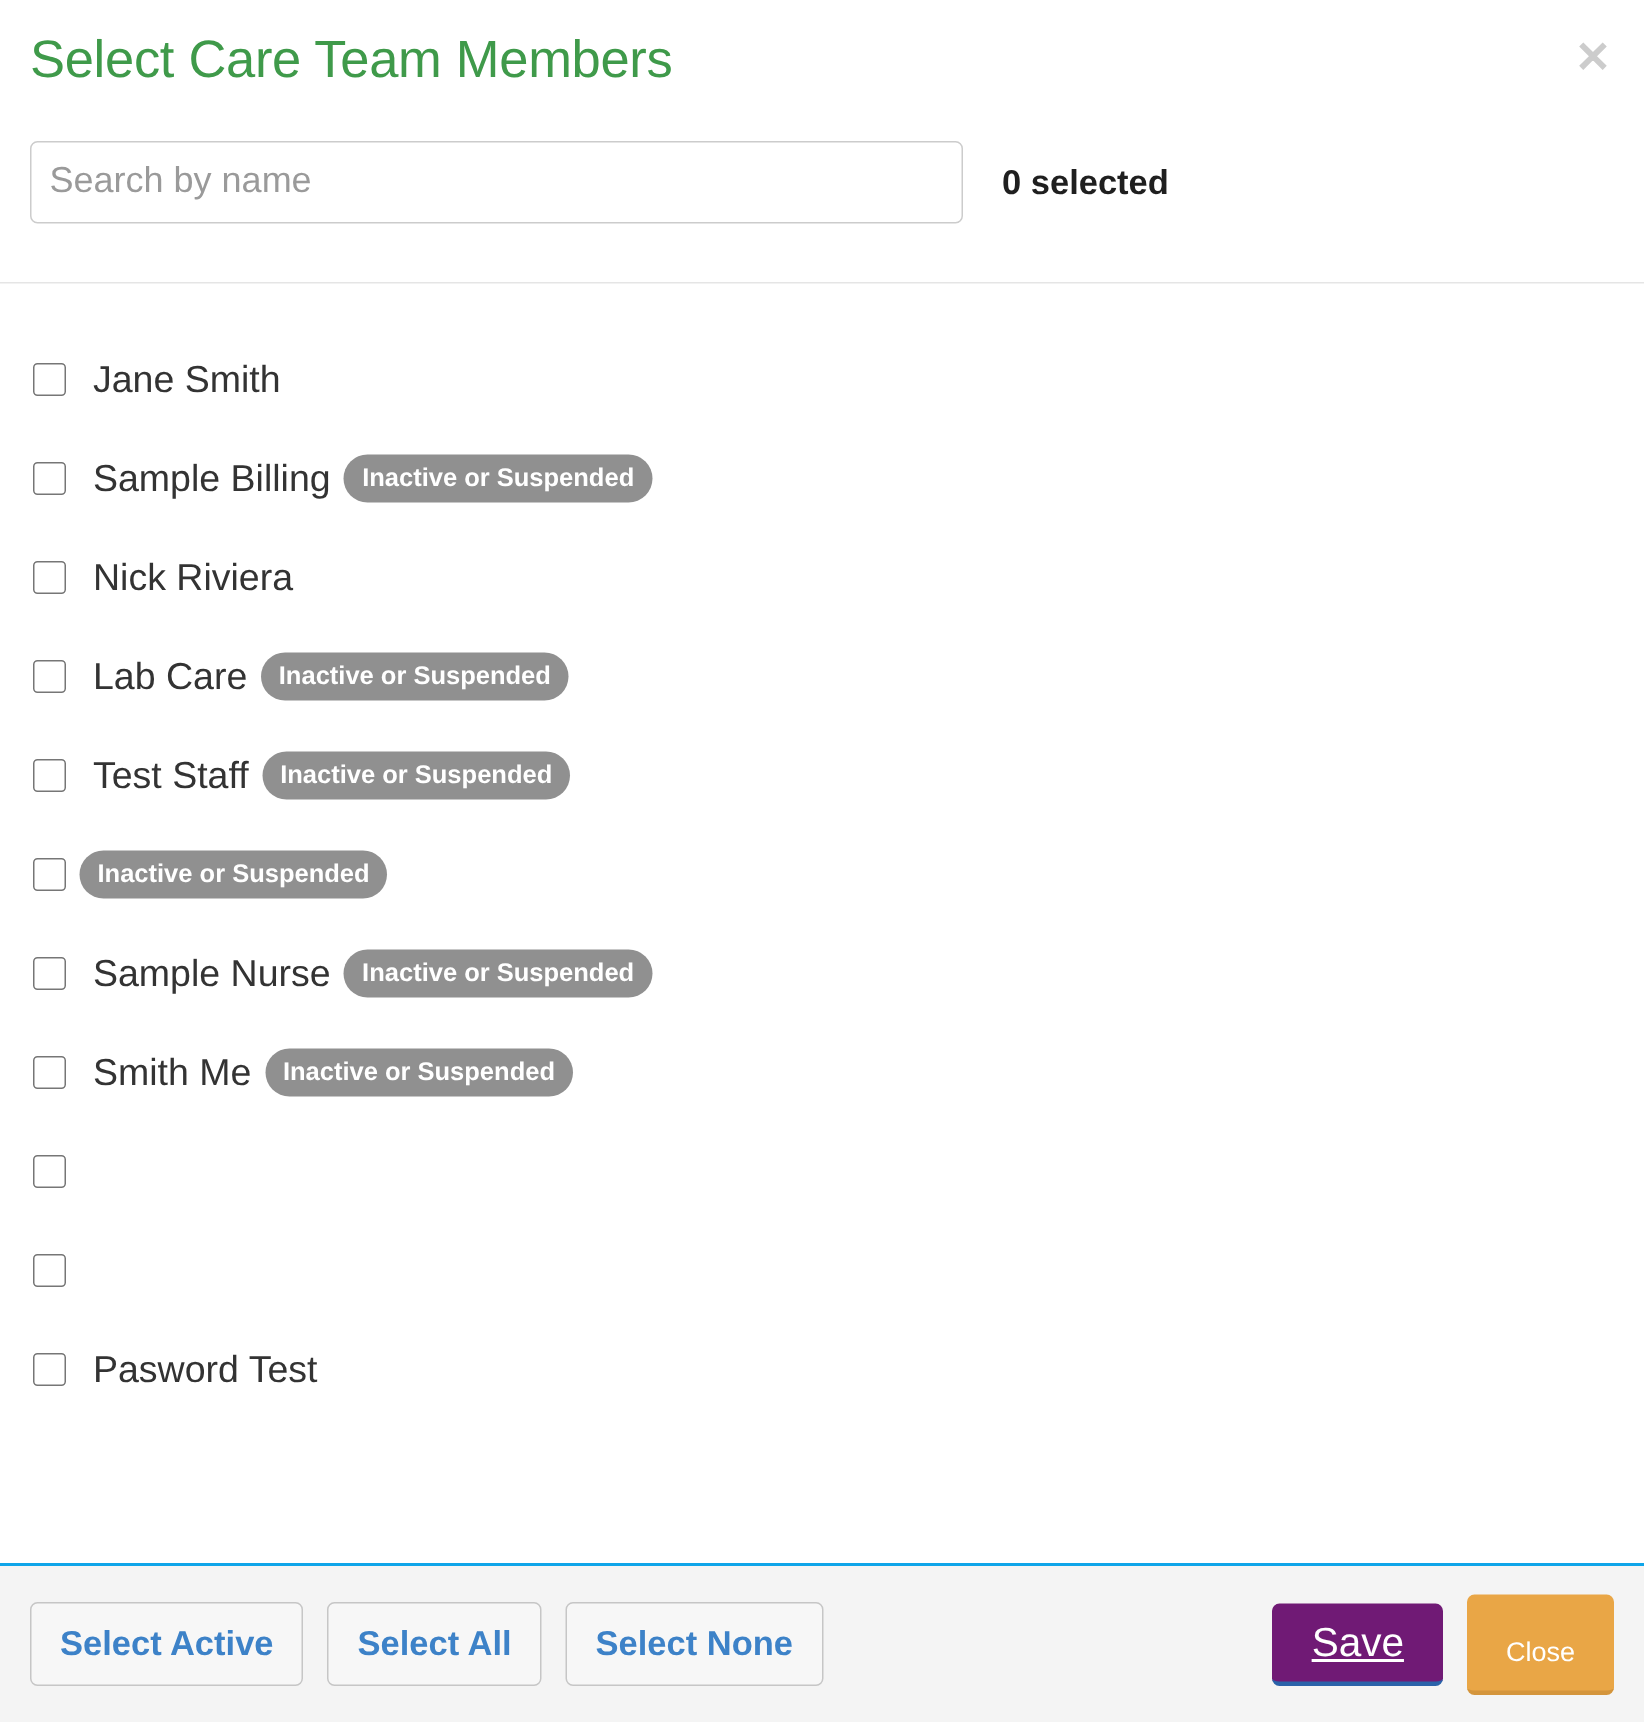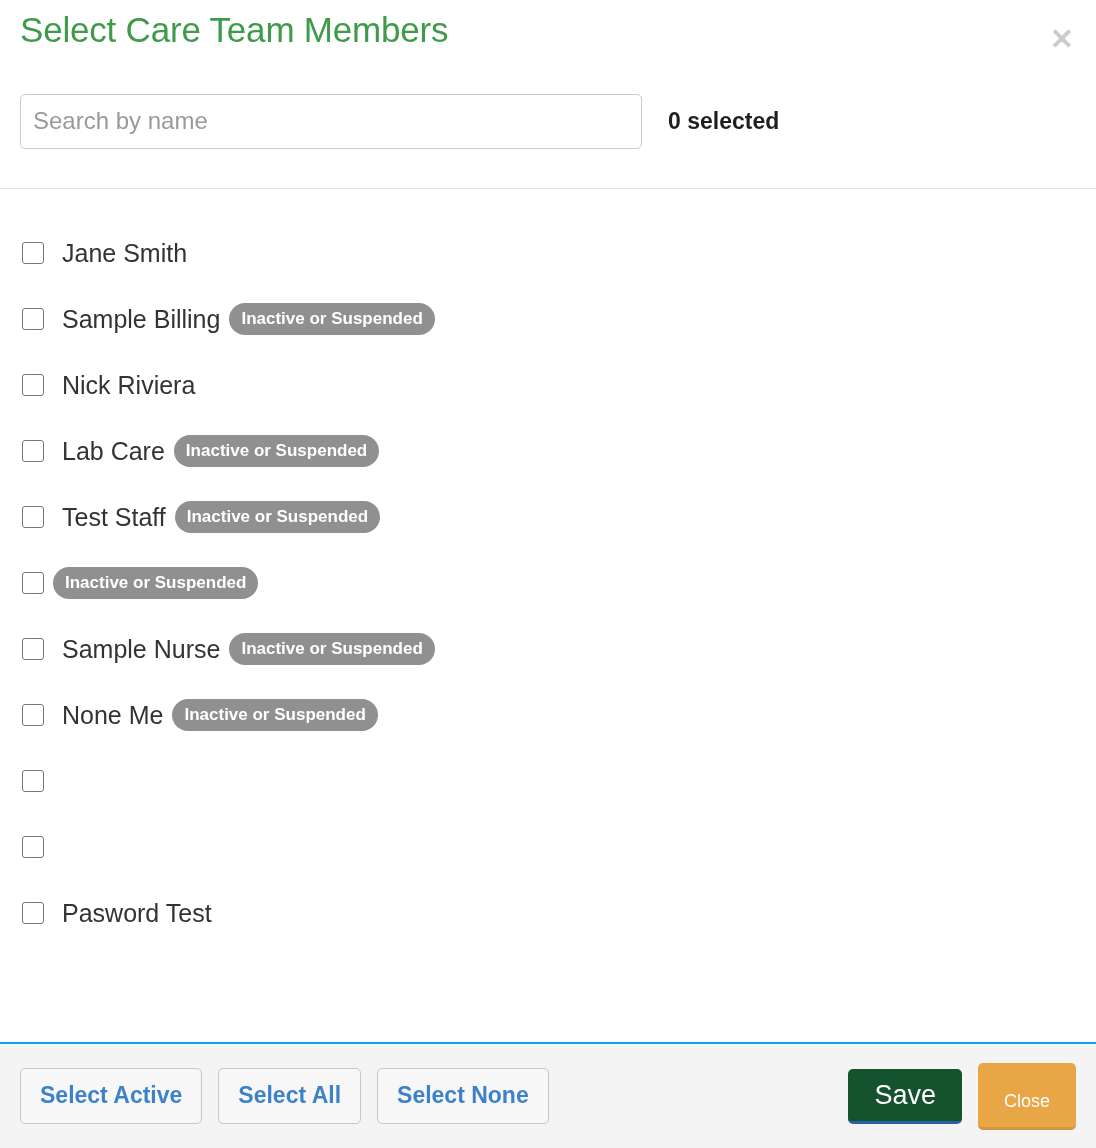--- a/index.html
+++ b/index.html
@@ -30,21 +30,21 @@
     position: relative;
     height: 189px;
     box-sizing: border-box;
     border-bottom: 1px solid #e5e5e5;
     flex: 0 0 auto;
   }
 
   .modal-title {
     position: absolute;
     left: 20px;
-    top: 9px;
+    top: 19px;
     font-size: 35px;
     line-height: 42px;
     font-weight: normal;
     color: #3f9a4a;
     letter-spacing: -0.2px;
     margin: 0;
     white-space: nowrap;
   }
 
   .close-icon {
@@ -197,28 +197,29 @@
     background: #f7f7f7;
     border: 1px solid #c6c6c6;
     color: #3d82c8;
     font-size: 23px;
     font-weight: bold;
     padding: 13px 19px 14px 19px;
     line-height: 27px;
   }
 
   .btn-primary {
-    background: #14532d;
+    background: #701a75;
     border: none;
     border-bottom: 3px solid #2a62a9;
     color: #ffffff;
     font-size: 27px;
     font-weight: normal;
     padding: 10px 26px 9px 26px;
     line-height: 33px;
+    text-decoration: underline;
   }
 
   .btn-warning {
     background: #e9a646;
     border: none;
     border-bottom: 3px solid #d4953c;
     color: #ffffff;
     font-size: 18px;
     font-weight: normal;
     padding: 22px 26px 9px 26px;
@@ -270,21 +271,21 @@
           <input type="checkbox" class="member-checkbox" style="">
           <span class="status-badge">Inactive or Suspended</span>
         </li>
         <li class="member-row">
           <input type="checkbox" class="member-checkbox" style="">
           <span class="member-name">Sample Nurse</span>
           <span class="status-badge">Inactive or Suspended</span>
         </li>
         <li class="member-row">
           <input type="checkbox" class="member-checkbox" style="">
-          <span class="member-name">None Me</span>
+          <span class="member-name">Smith Me</span>
           <span class="status-badge">Inactive or Suspended</span>
         </li>
         <li class="member-row">
           <input type="checkbox" class="member-checkbox" style="">
         </li>
         <li class="member-row">
           <input type="checkbox" class="member-checkbox" style="">
         </li>
         <li class="member-row">
           <input type="checkbox" class="member-checkbox" style="">

